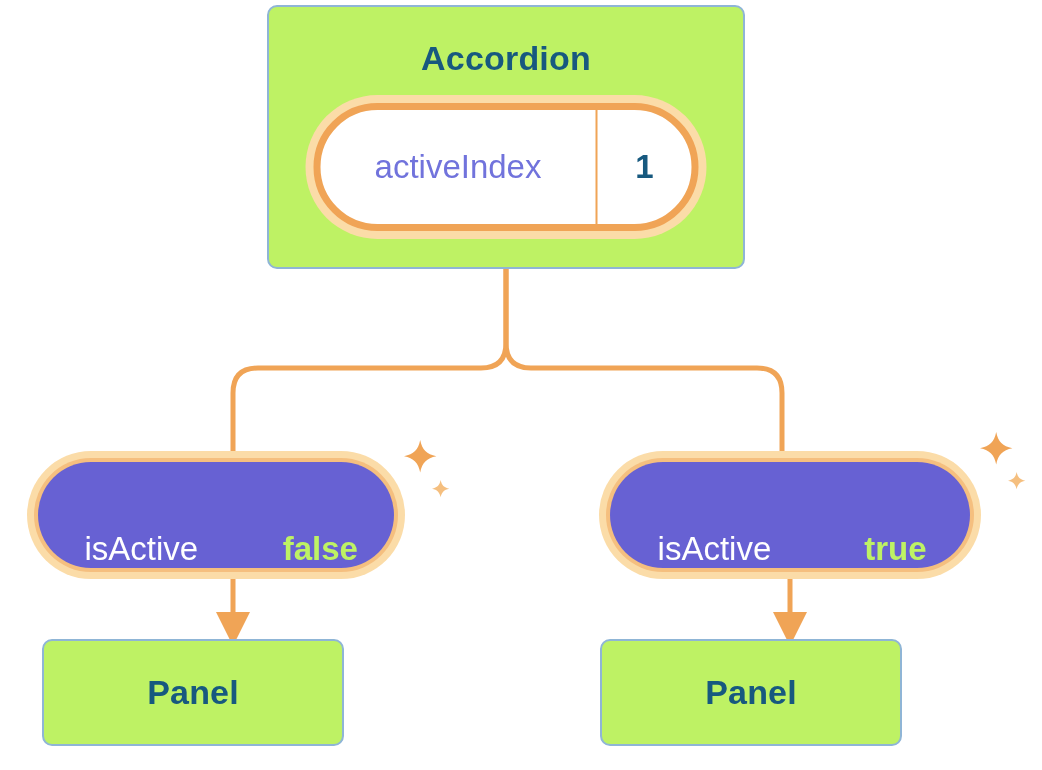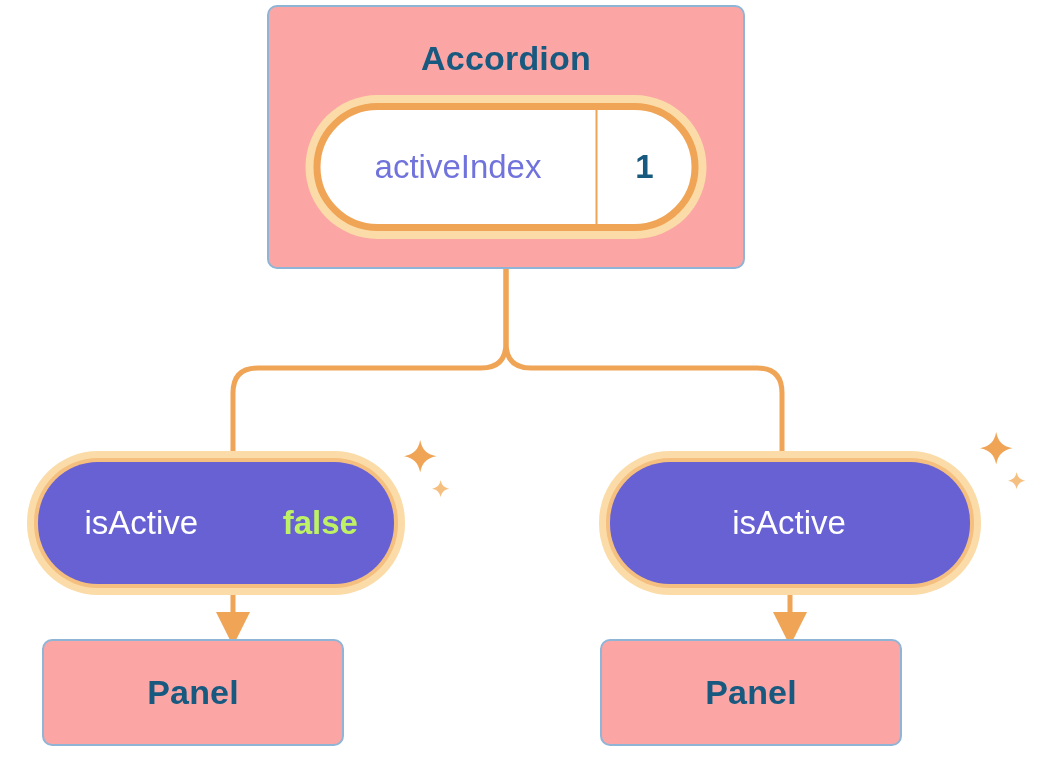--- a/index.html
+++ b/index.html
@@ -26,21 +26,21 @@
   .arrowhead { fill: var(--orange); stroke: none; }
 
   
   .sparkle { position: absolute; overflow: visible; }
   .star-big { fill: var(--orange); }
   .star-small { fill: var(--orange-light); }
 
   
   .card {
     position: absolute;
-    background: #fca5a5;
+    background: #bef264;
     border: 2px solid var(--card-border);
     border-radius: 10px;
   }
   .card-title {
     text-align: center;
     color: var(--navy);
     font-size: 34px;
     font-weight: 600;
     letter-spacing: 0.2px;
   }
@@ -81,26 +81,26 @@
     display: flex; align-items: center; justify-content: center;
     color: var(--navy);
     font-size: 33px;
     font-weight: 700;
   }
 
   
   .prop-pill {
     position: absolute;
     top: 462px;
-    height: 122px;
+    height: 106px;
     background: var(--purple);
     border-radius: 60px;
     box-shadow: 0 0 0 4px var(--orange-light), 0 0 0 11px var(--orange-halo);
     display: flex;
-    align-items: center;
+    align-items: flex-end;
     overflow: hidden;
   }
   .prop-pill.left { left: 38px; width: 356px; }
   .prop-pill.right { left: 610px; width: 360px; }
   .prop-pill .pill-label {
     flex: 1.4;
     display: flex; align-items: center; justify-content: center;
     color: #ffffff;
     font-size: 33px;
   }
@@ -155,20 +155,21 @@
 
   <div class="prop-pill left">
     <span class="pill-label">isActive</span>
     <span class="pill-divider"></span>
     <span class="pill-value">false</span>
   </div>
 
   <div class="prop-pill right">
     <span class="pill-label">isActive</span>
     <span class="pill-divider"></span>
+    <span class="pill-value">true</span>
   </div>
 
   <div class="card panel-card left">
     <div class="card-title">Panel</div>
   </div>
 
   <div class="card panel-card right">
     <div class="card-title">Panel</div>
   </div>
 

